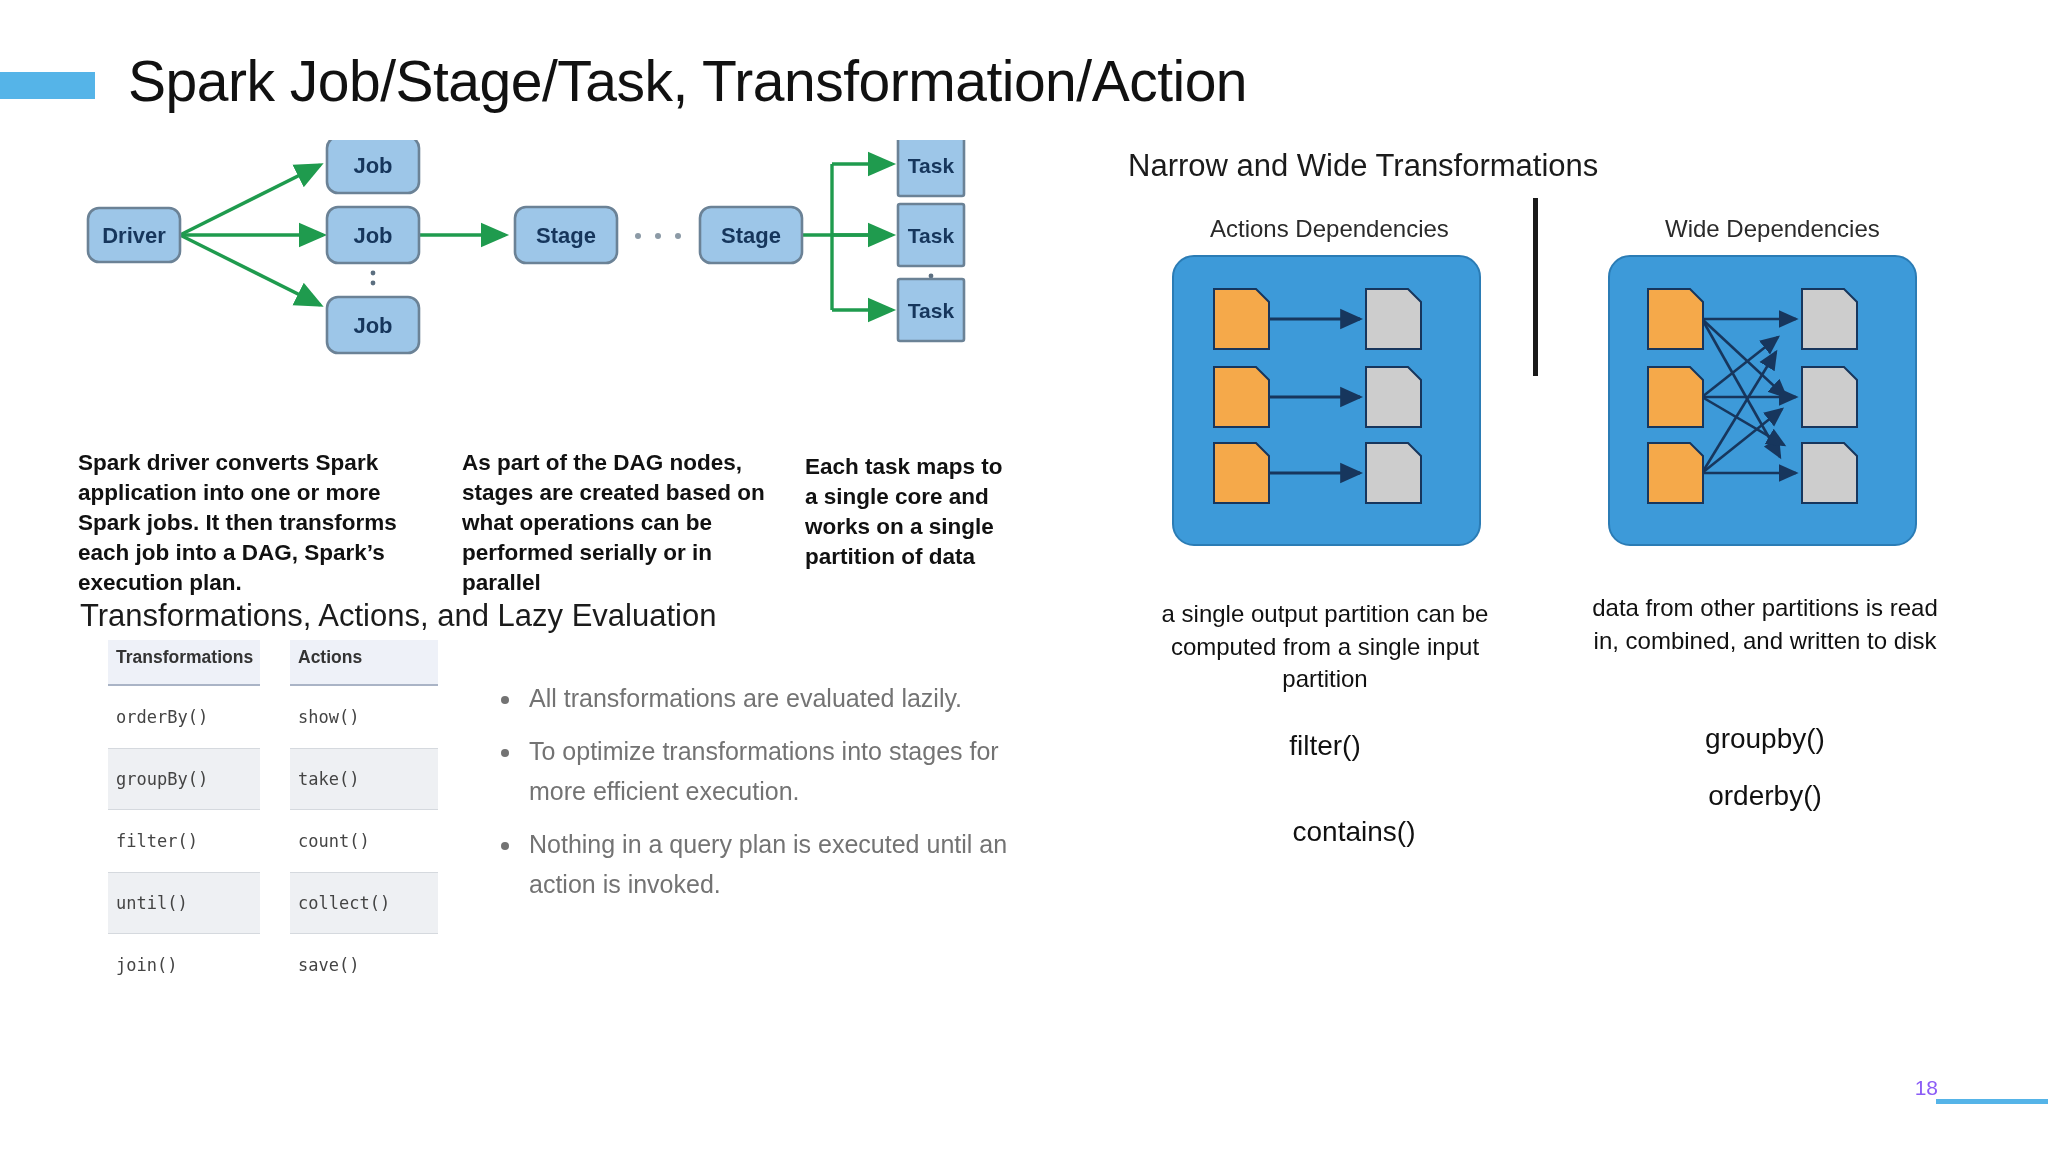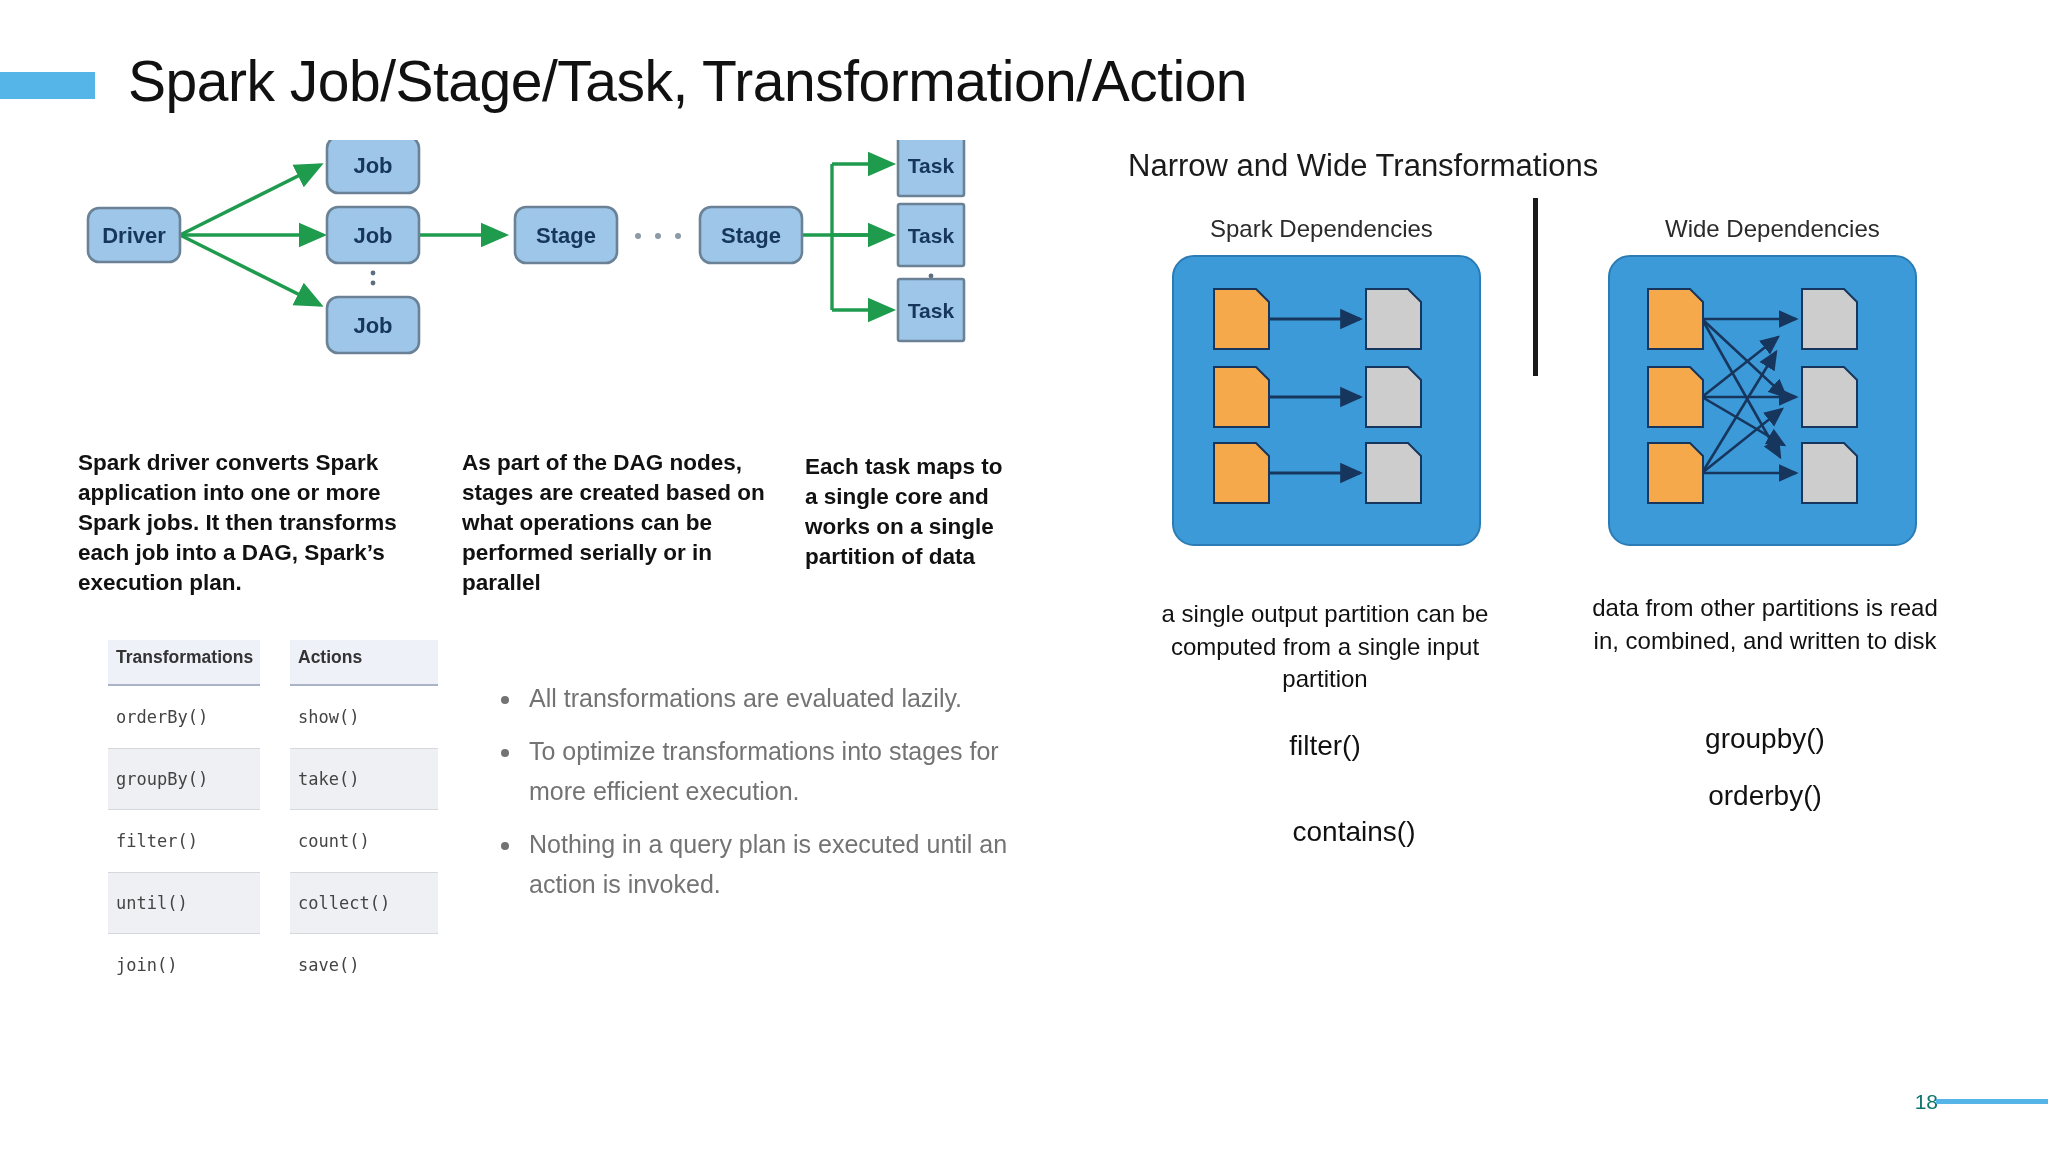--- a/index.html
+++ b/index.html
@@ -80,21 +80,21 @@
   #wide-caption{left:1580px;top:592px;width:370px;}
 
   .dep-fn{position:absolute;text-align:center;font-size:28px;color:#111;width:360px;}
   #narrow-fn1{left:1145px;top:730px;}
   #narrow-fn2{left:1174px;top:788px;margin-top:28px;}
   #wide-fn1{left:1580px;top:723px;width:370px;}
   #wide-fn2{left:1580px;top:780px;width:370px;}
 
   
   #page-number{
-    position:absolute;right:110px;bottom:38px;font-size:21px;color:#0f766e;
+    position:absolute;right:110px;bottom:52px;font-size:21px;color:#8b5cf6;
   }
   #footer-rule{
     position:absolute;right:0;bottom:48px;width:112px;height:5px;background:#55b4e8;
   }
 </style>
 </head>
 <body>
 
 <div class="slide">
 
@@ -180,20 +180,21 @@
         <rect x="818" y="139" width="66" height="62" rx="2" fill="#9dc6e8" stroke="#6b8296" stroke-width="2.6"></rect>
         <text x="851" y="178" font-family="Liberation Sans, sans-serif" font-size="21" font-weight="600" fill="#16365c" text-anchor="middle">Task</text>
       </g>
     </svg>
   </div>
 
   <div class="para" style="left:78px;top:448px;width:340px;">Spark driver converts Spark application into one or more Spark jobs. It then transforms each job into a DAG, Spark’s execution plan.</div>
   <div class="para" style="left:462px;top:448px;width:320px;">As part of the DAG nodes, stages are created based on what operations can be performed serially or in parallel</div>
   <div class="para" style="left:805px;top:452px;width:210px;">Each task maps to a single core and works on a single partition of data</div>
 
+  <div class="sect-head" style="left:80px;top:598px;">Transformations, Actions, and Lazy Evaluation</div>
 
   <div id="ta-table">
     <div class="ta-cols">
       <div class="ta-col">
         <div class="ta-hdr">Transformations</div>
         <div class="ta-cell">orderBy()</div>
         <div class="ta-cell alt">groupBy()</div>
         <div class="ta-cell">filter()</div>
         <div class="ta-cell alt">until()</div>
         <div class="ta-cell">join()</div>
@@ -212,21 +213,21 @@
   <div id="lazy-bullets">
     <ul>
       <li>All transformations are evaluated lazily.</li>
       <li>To optimize transformations into stages for more efficient execution.</li>
       <li>Nothing in a query plan is executed until an action is invoked.</li>
     </ul>
   </div>
 
   <div class="sect-head" id="nw-head">Narrow and Wide Transformations</div>
 
-  <div class="dep-title" id="narrow-title">Spark Dependencies</div>
+  <div class="dep-title" id="narrow-title">Actions Dependencies</div>
   <div class="dep-title" id="wide-title">Wide Dependencies</div>
   <div id="dep-divider"></div>
 
   <div class="dep-box" id="narrow-box">
     <svg width="301" height="283" viewBox="0 0 301 283" xmlns="http://www.w3.org/2000/svg">
       <defs>
         <marker id="nArrow" markerWidth="8" markerHeight="8" refX="6.6" refY="4" orient="auto">
           <path d="M0,0.6 L7.6,4 L0,7.4 z" fill="#17365d"></path>
         </marker>
       </defs>

